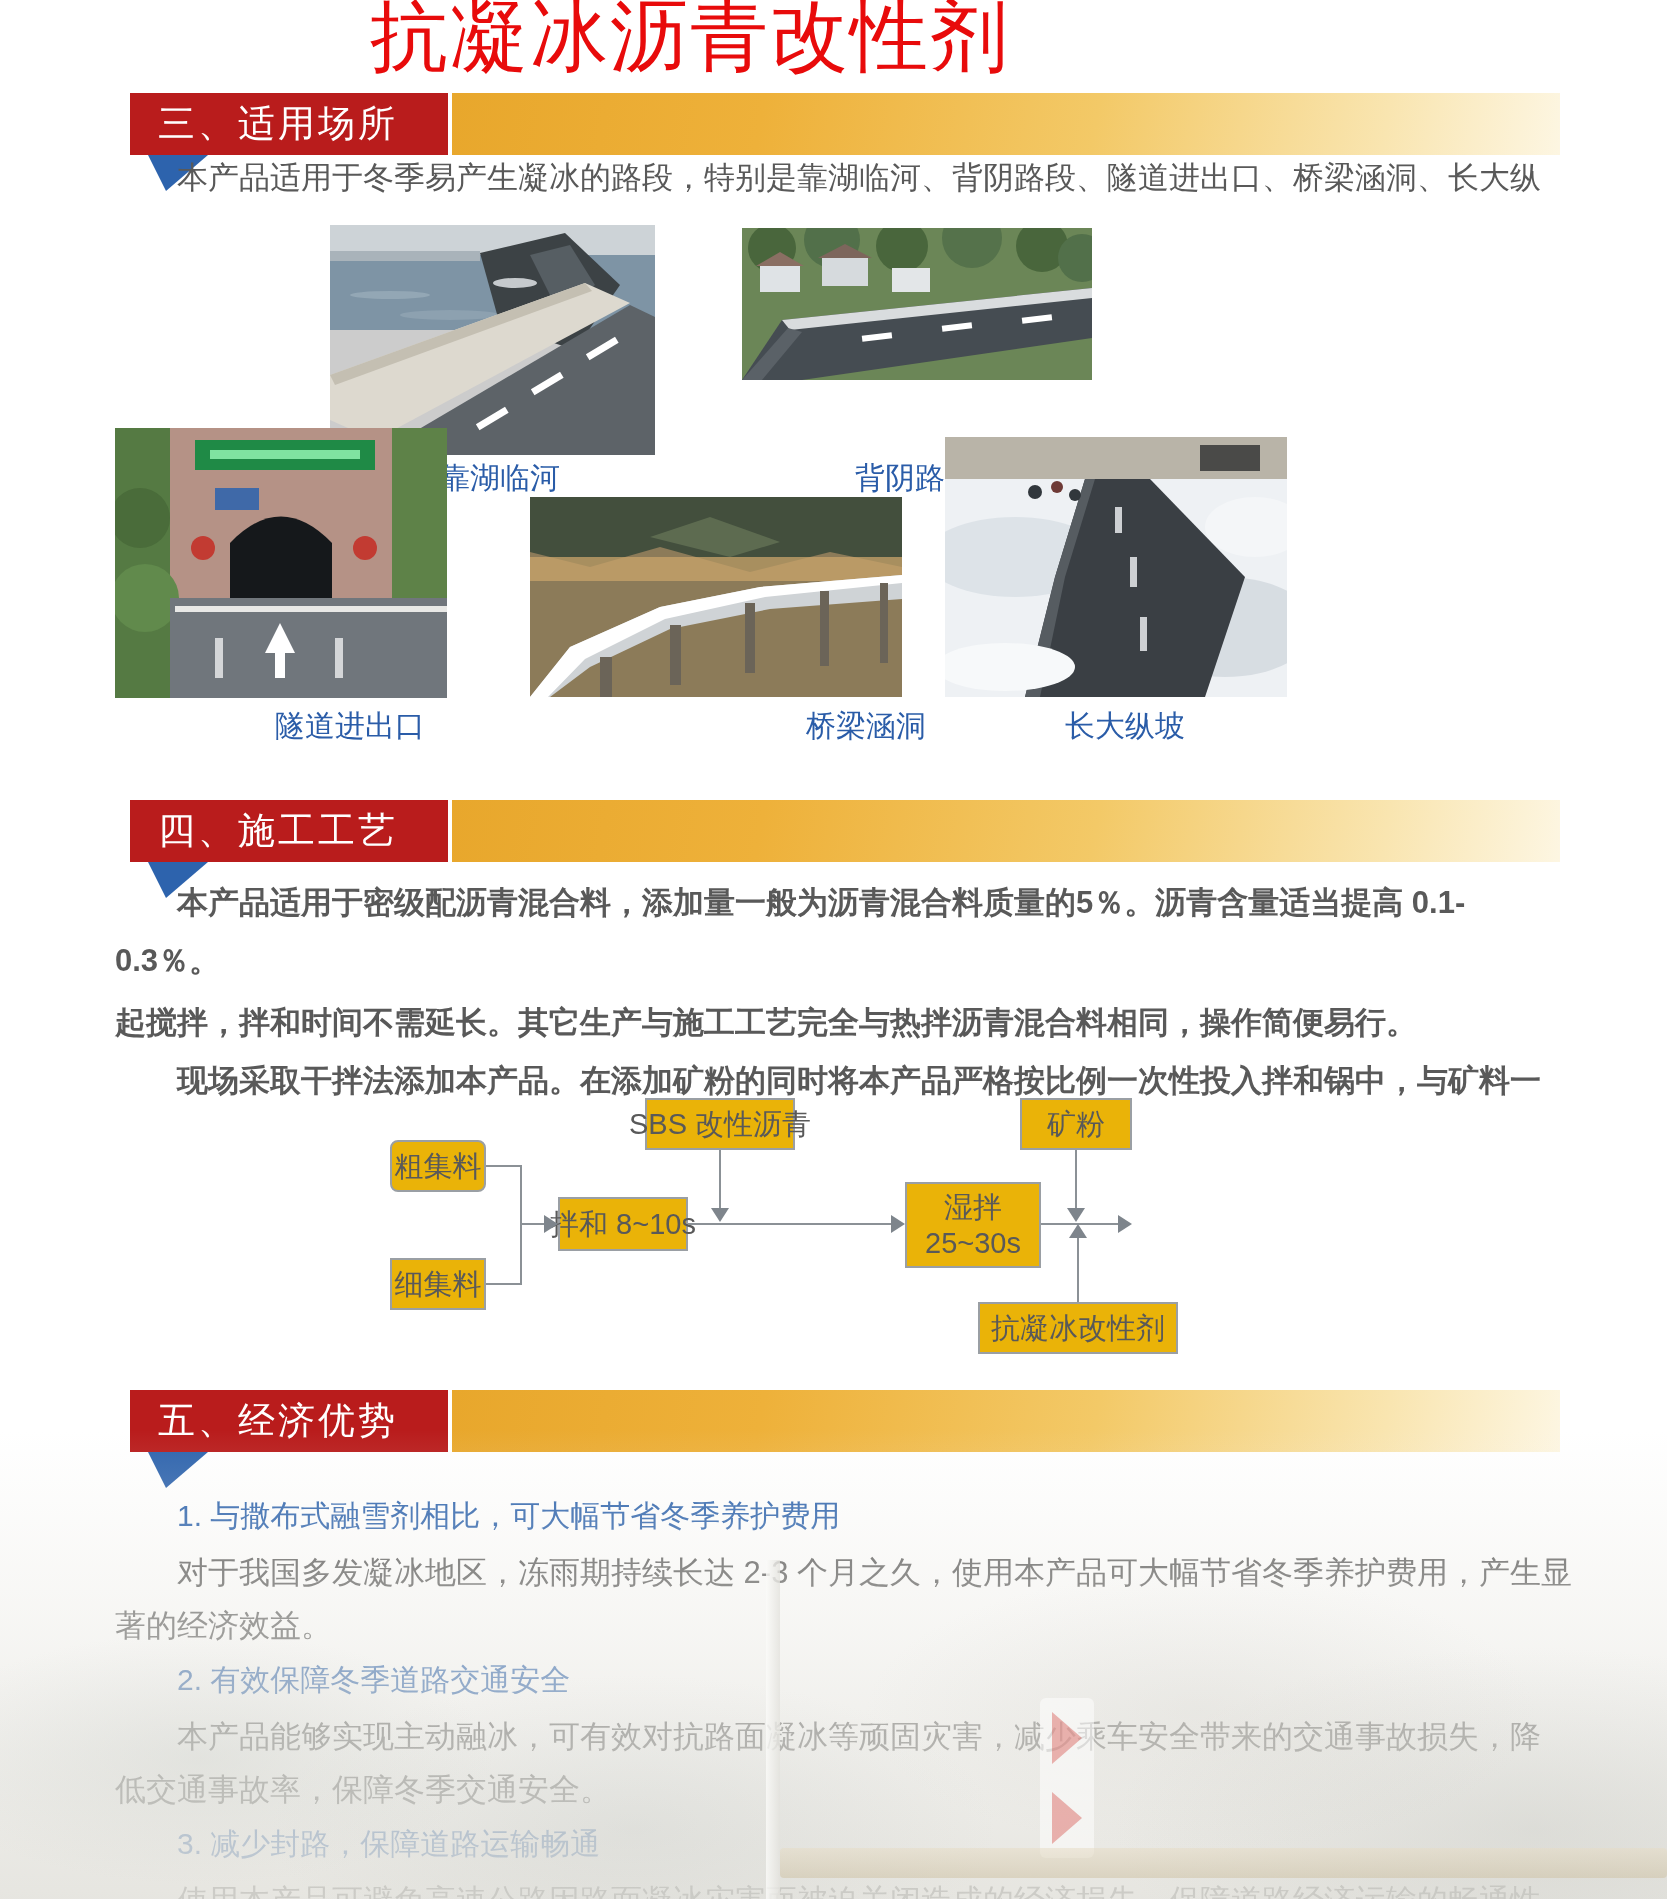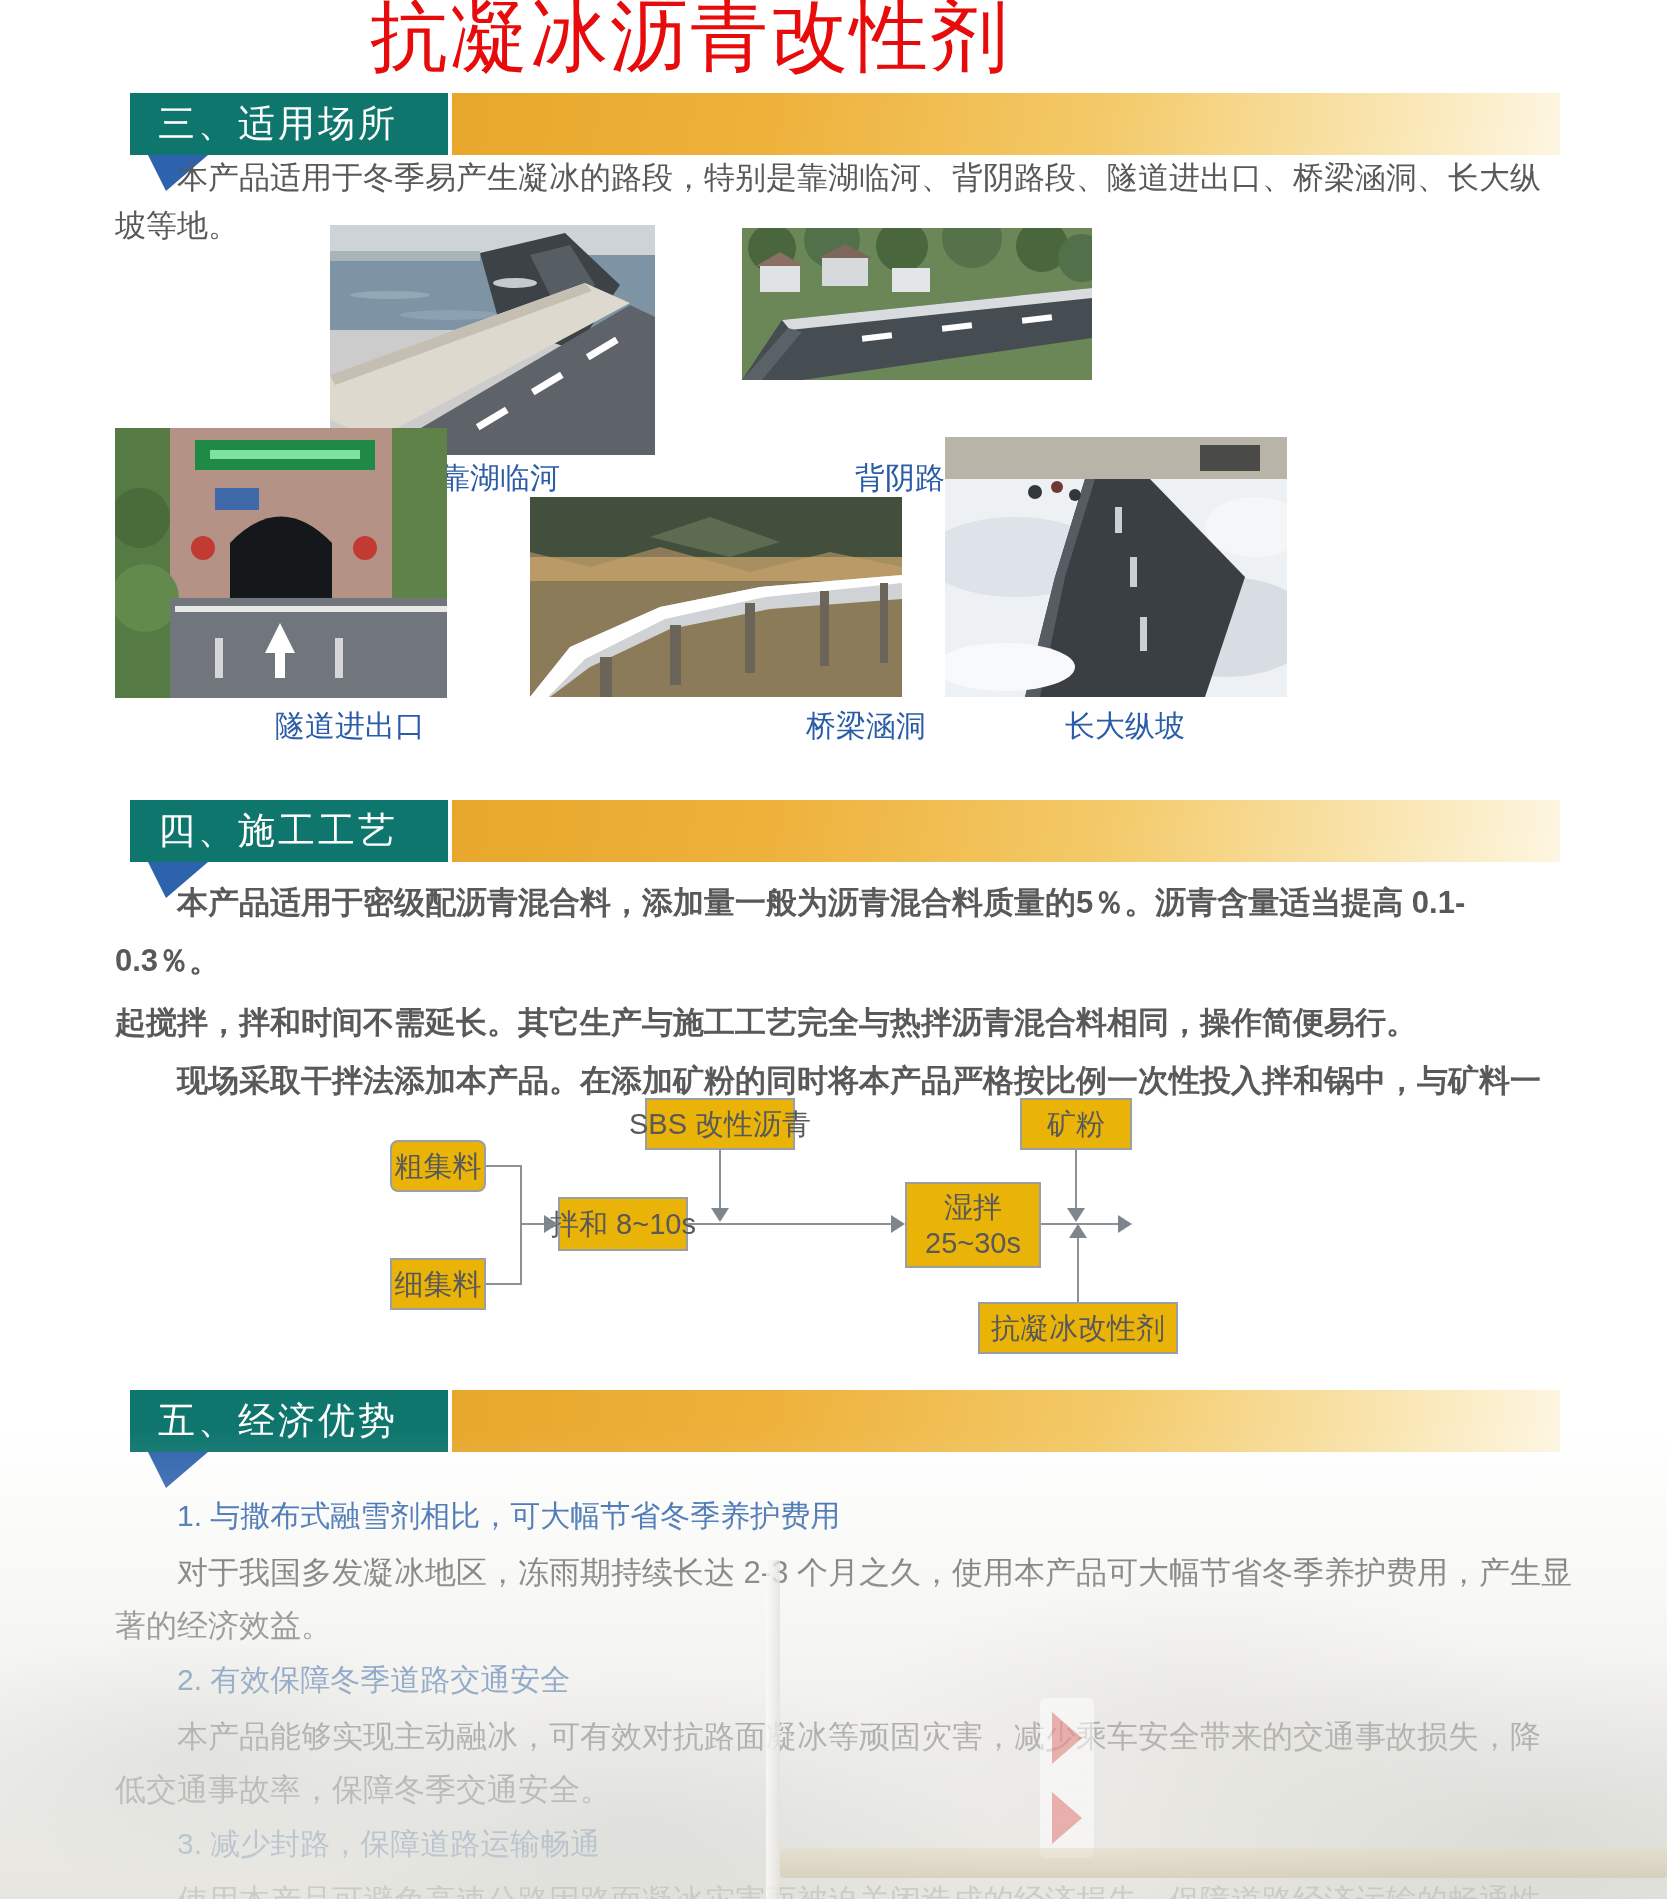--- a/index.html
+++ b/index.html
@@ -3,21 +3,21 @@
 <meta charset="utf-8">
 <style>
   html,body{margin:0;padding:0;background:#ffffff;}
   .page{position:relative;width:1667px;height:1899px;overflow:hidden;background:#ffffff;
         font-family:"Liberation Sans",sans-serif;color:#595959;}
   
   .doc-title{position:absolute;top:-6px;left:0;width:1380px;text-align:center;
              font-family:"Liberation Serif","DejaVu Serif",serif;font-weight:400;
              font-size:78px;line-height:86px;color:#e80b0b;letter-spacing:2px;}
   
-  .sec-chip{position:absolute;left:130px;width:318px;height:62px;background:#0f766e;
+  .sec-chip{position:absolute;left:130px;width:318px;height:62px;background:#b91c1c;
             color:#ffffff;font-size:37px;letter-spacing:3px;display:flex;align-items:center;
             padding-left:28px;box-sizing:border-box;}
   .sec-tail{position:absolute;left:148px;width:60px;height:36px;background:#2d63ad;
             clip-path:polygon(0 0,100% 0,30% 100%);}
   .sec-bar{position:absolute;left:452px;width:1108px;height:62px;
            background:linear-gradient(100deg,#e8a72c 0%,#eeb13a 28%,#f3c967 58%,#f9e5b0 84%,#fdf6e2 100%);}
   
   .para{position:absolute;left:115px;width:1460px;}
   .line{white-space:nowrap;font-size:31px;color:#595959;}
   .ind{padding-left:62px;}
@@ -71,21 +71,20 @@
   <div class="doc-title">抗凝冰沥青改性剂</div>
 
   <div class="sec-chip" style="top:93px;">
     <span>三、适用场所</span>
   </div>
   <div class="sec-tail" style="top:155px;"></div>
   <div class="sec-bar" style="top:93px;"></div>
 
   <div class="para lh48" style="top:154px;">
     <div class="line ind">本产品适用于冬季易产生凝冰的路段，特别是靠湖临河、背阴路段、隧道进出口、桥梁涵洞、长大纵</div>
-    <div class="line">坡等地。</div>
   </div>
 
   <div class="photo" style="left:330px;top:225px;width:325px;height:230px;">
     <svg width="325" height="230" viewBox="0 0 325 230">
       <rect x="0" y="0" width="325" height="40" fill="#cdd3d7"></rect>
       <rect x="0" y="30" width="325" height="75" fill="#7e94a5"></rect>
       <rect x="0" y="26" width="150" height="10" fill="#a9b3ba"></rect>
       <ellipse cx="60" cy="70" rx="40" ry="4" fill="#93a7b5"></ellipse>
       <ellipse cx="120" cy="90" rx="50" ry="5" fill="#8da1b0"></ellipse>
       <polygon points="150,28 235,8 290,60 245,125 170,100" fill="#3c4245"></polygon>

